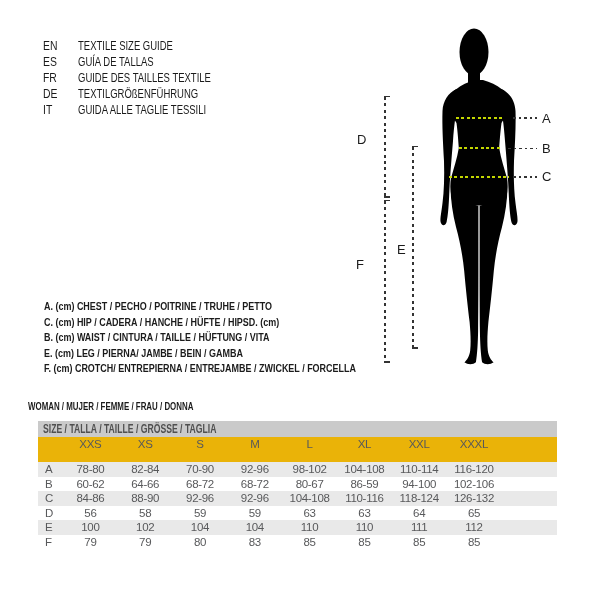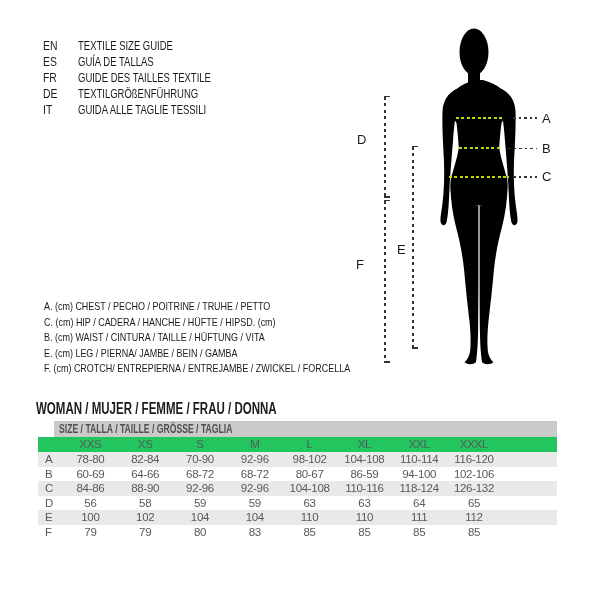--- a/index.html
+++ b/index.html
@@ -43,32 +43,32 @@
   .fig-label{font-size:13px;font-weight:400;color:#1b1b1b;}
   #label-a{left:542px;top:111px;}
   #label-b{left:542px;top:141px;}
   #label-c{left:542px;top:169px;}
   #label-d{left:357px;top:132px;}
   #label-e{left:397px;top:242px;}
   #label-f{left:356px;top:257px;}
 
   
   #legend{left:44px;top:299px;width:360px;}
-  .legend-line{height:15.5px;line-height:15.5px;font-size:11.5px;font-weight:400;color:#1b1b1b;}
-
-  
-  #category{left:36px;top:400px;font-size:16px;font-weight:700;}
+  .legend-line{height:15.5px;line-height:15.5px;font-size:11.5px;font-weight:700;color:#1b1b1b;}
+
+  
+  #category{left:28px;top:400px;font-size:11px;font-weight:700;}
 
   
   #size-table{left:38px;top:421px;width:519px;}
   #table-header{height:16px;line-height:16px;background:#cacaca;color:#4f4f4f;
-    font-size:12px;font-weight:700;padding-left:5px;box-sizing:border-box;margin-left:16px;}
+    font-size:12px;font-weight:700;padding-left:5px;box-sizing:border-box;}
   .trow{display:grid;grid-template-columns:25px repeat(8,54.8px) 1fr;
     height:14.6px;line-height:14.6px;font-size:11.5px;color:#58595b;letter-spacing:-0.3px;}
-  #col-header{height:15px;line-height:15px;background:#22c55e;}
+  #col-header{height:25px;line-height:15px;background:#eab308;}
   .trow .cell{text-align:center;overflow:visible;}
   .trow .rlabel{text-align:left;padding-left:7px;}
   #table-rows > div:nth-of-type(odd){background:#e9e9e9;}
 </style>
 </head>
 <body>
 
 <div id="canvas">
 
   <div id="lang-block" class="abs">
@@ -159,21 +159,21 @@
           <span class="cell rlabel">A</span>
           <span style="display:contents">
             
           <span class="cell">78-80</span><span class="cell">82-84</span><span class="cell">70-90</span><span class="cell">92-96</span><span class="cell">98-102</span><span class="cell">104-108</span><span class="cell">110-114</span><span class="cell">116-120</span></span>
         </div>
 
         <div class="trow">
           <span class="cell rlabel">B</span>
           <span style="display:contents">
             
-          <span class="cell">60-69</span><span class="cell">64-66</span><span class="cell">68-72</span><span class="cell">68-72</span><span class="cell">80-67</span><span class="cell">86-59</span><span class="cell">94-100</span><span class="cell">102-106</span></span>
+          <span class="cell">60-62</span><span class="cell">64-66</span><span class="cell">68-72</span><span class="cell">68-72</span><span class="cell">80-67</span><span class="cell">86-59</span><span class="cell">94-100</span><span class="cell">102-106</span></span>
         </div>
 
         <div class="trow">
           <span class="cell rlabel">C</span>
           <span style="display:contents">
             
           <span class="cell">84-86</span><span class="cell">88-90</span><span class="cell">92-96</span><span class="cell">92-96</span><span class="cell">104-108</span><span class="cell">110-116</span><span class="cell">118-124</span><span class="cell">126-132</span></span>
         </div>
 
         <div class="trow">

